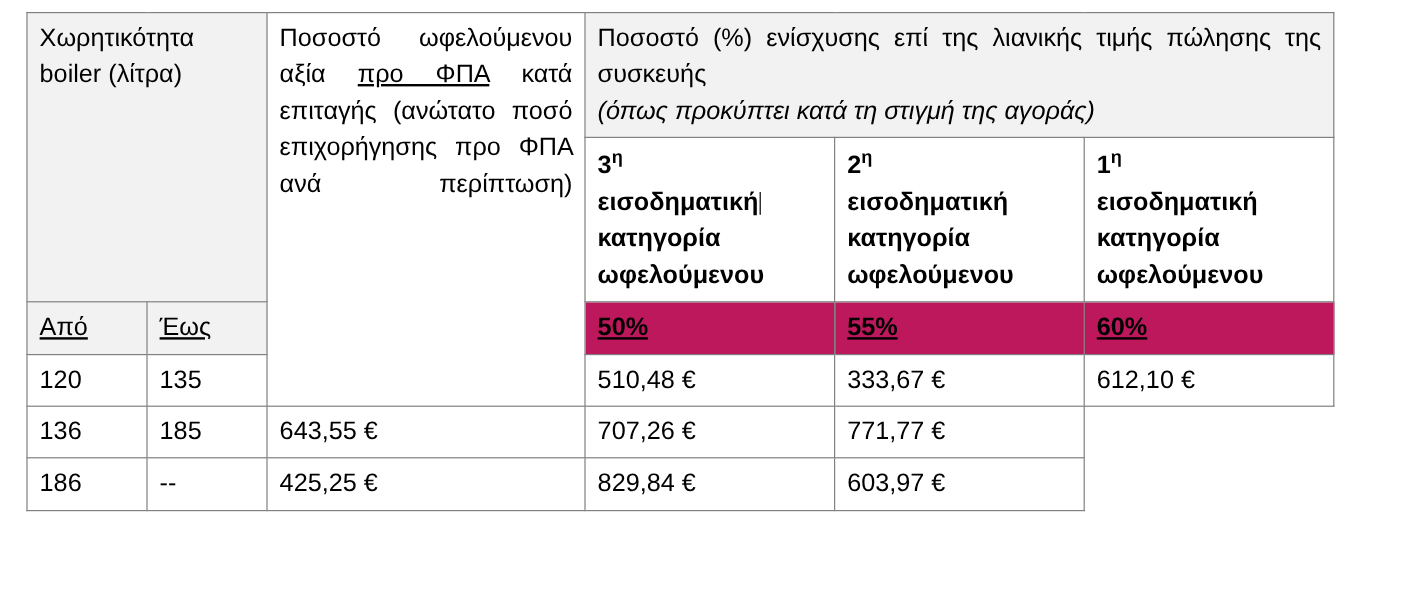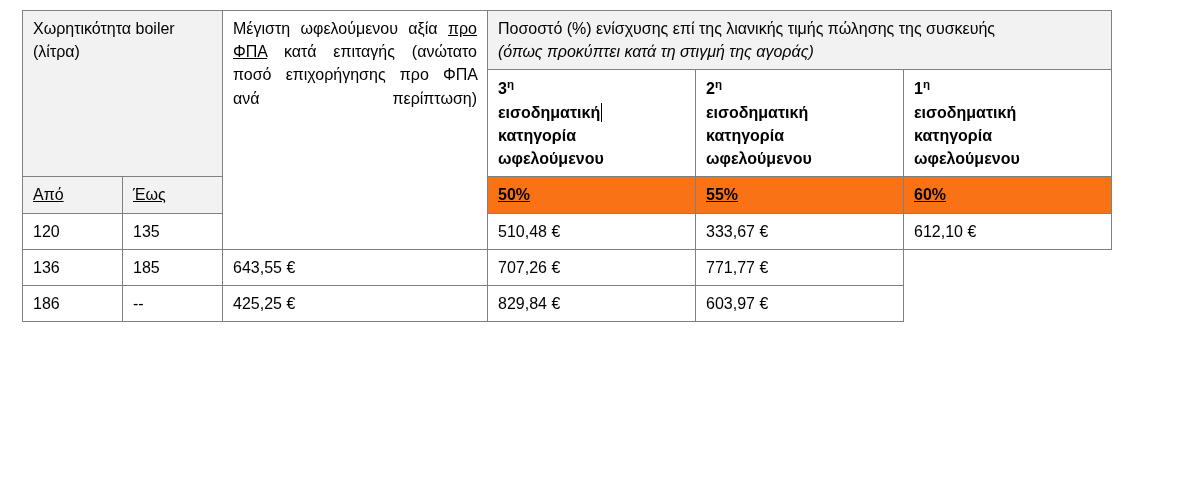--- a/index.html
+++ b/index.html
@@ -18,39 +18,39 @@
     position: relative;
     width: 1179px;
     height: 497px;
     box-sizing: border-box;
     padding: 10px 0 0 22px;
   }
   table.grid {
     border-collapse: collapse;
     table-layout: fixed;
     width: 1090px;
-    font-size: 16px;
+    font-size: 21px;
     line-height: 1.45;
   }
   table.grid td {
     border: 1px solid #808080;
     vertical-align: top;
     padding: 6px 10px 6px 10px;
     box-sizing: border-box;
   }
   .col-apo { width: 100px; }
   .col-eos { width: 100px; }
   .col-max { width: 265px; }
   .col-cat { width: 208px; }
 
   .hdr-shade {
     background: #f2f2f2;
   }
   .pct-shade {
-    background: #f97316;
+    background: #be185d;
     font-weight: bold;
   }
   .bold { font-weight: bold; }
   .ital { font-style: italic; }
   .justify {
     text-align: justify;
     text-align-last: justify;
   }
   .cap-head {
     padding-top: 12px;
@@ -91,21 +91,21 @@
       <col class="col-cat">
     </colgroup>
     <tbody>
 
       <tr>
         <td colspan="2" rowspan="2" class="hdr-shade cap-head">
           <span>Χωρητικότητα boiler (λίτρα)</span>
         </td>
         <td rowspan="4" class="max-cell justify">
           <div>
-            <span>Μέγιστη</span>
+            <span>Ποσοστό</span>
             <span>ωφελούμενου αξία</span>
             <span class="underline">προ ΦΠΑ</span>
             <span>κατά</span>
             <span>επιταγής (ανώτατο</span>
             <span>ποσό επιχορήγησης</span>
             <span>προ ΦΠΑ</span>
             <span>ανά</span>
             <span>περίπτωση)</span>
           </div>
         </td>

